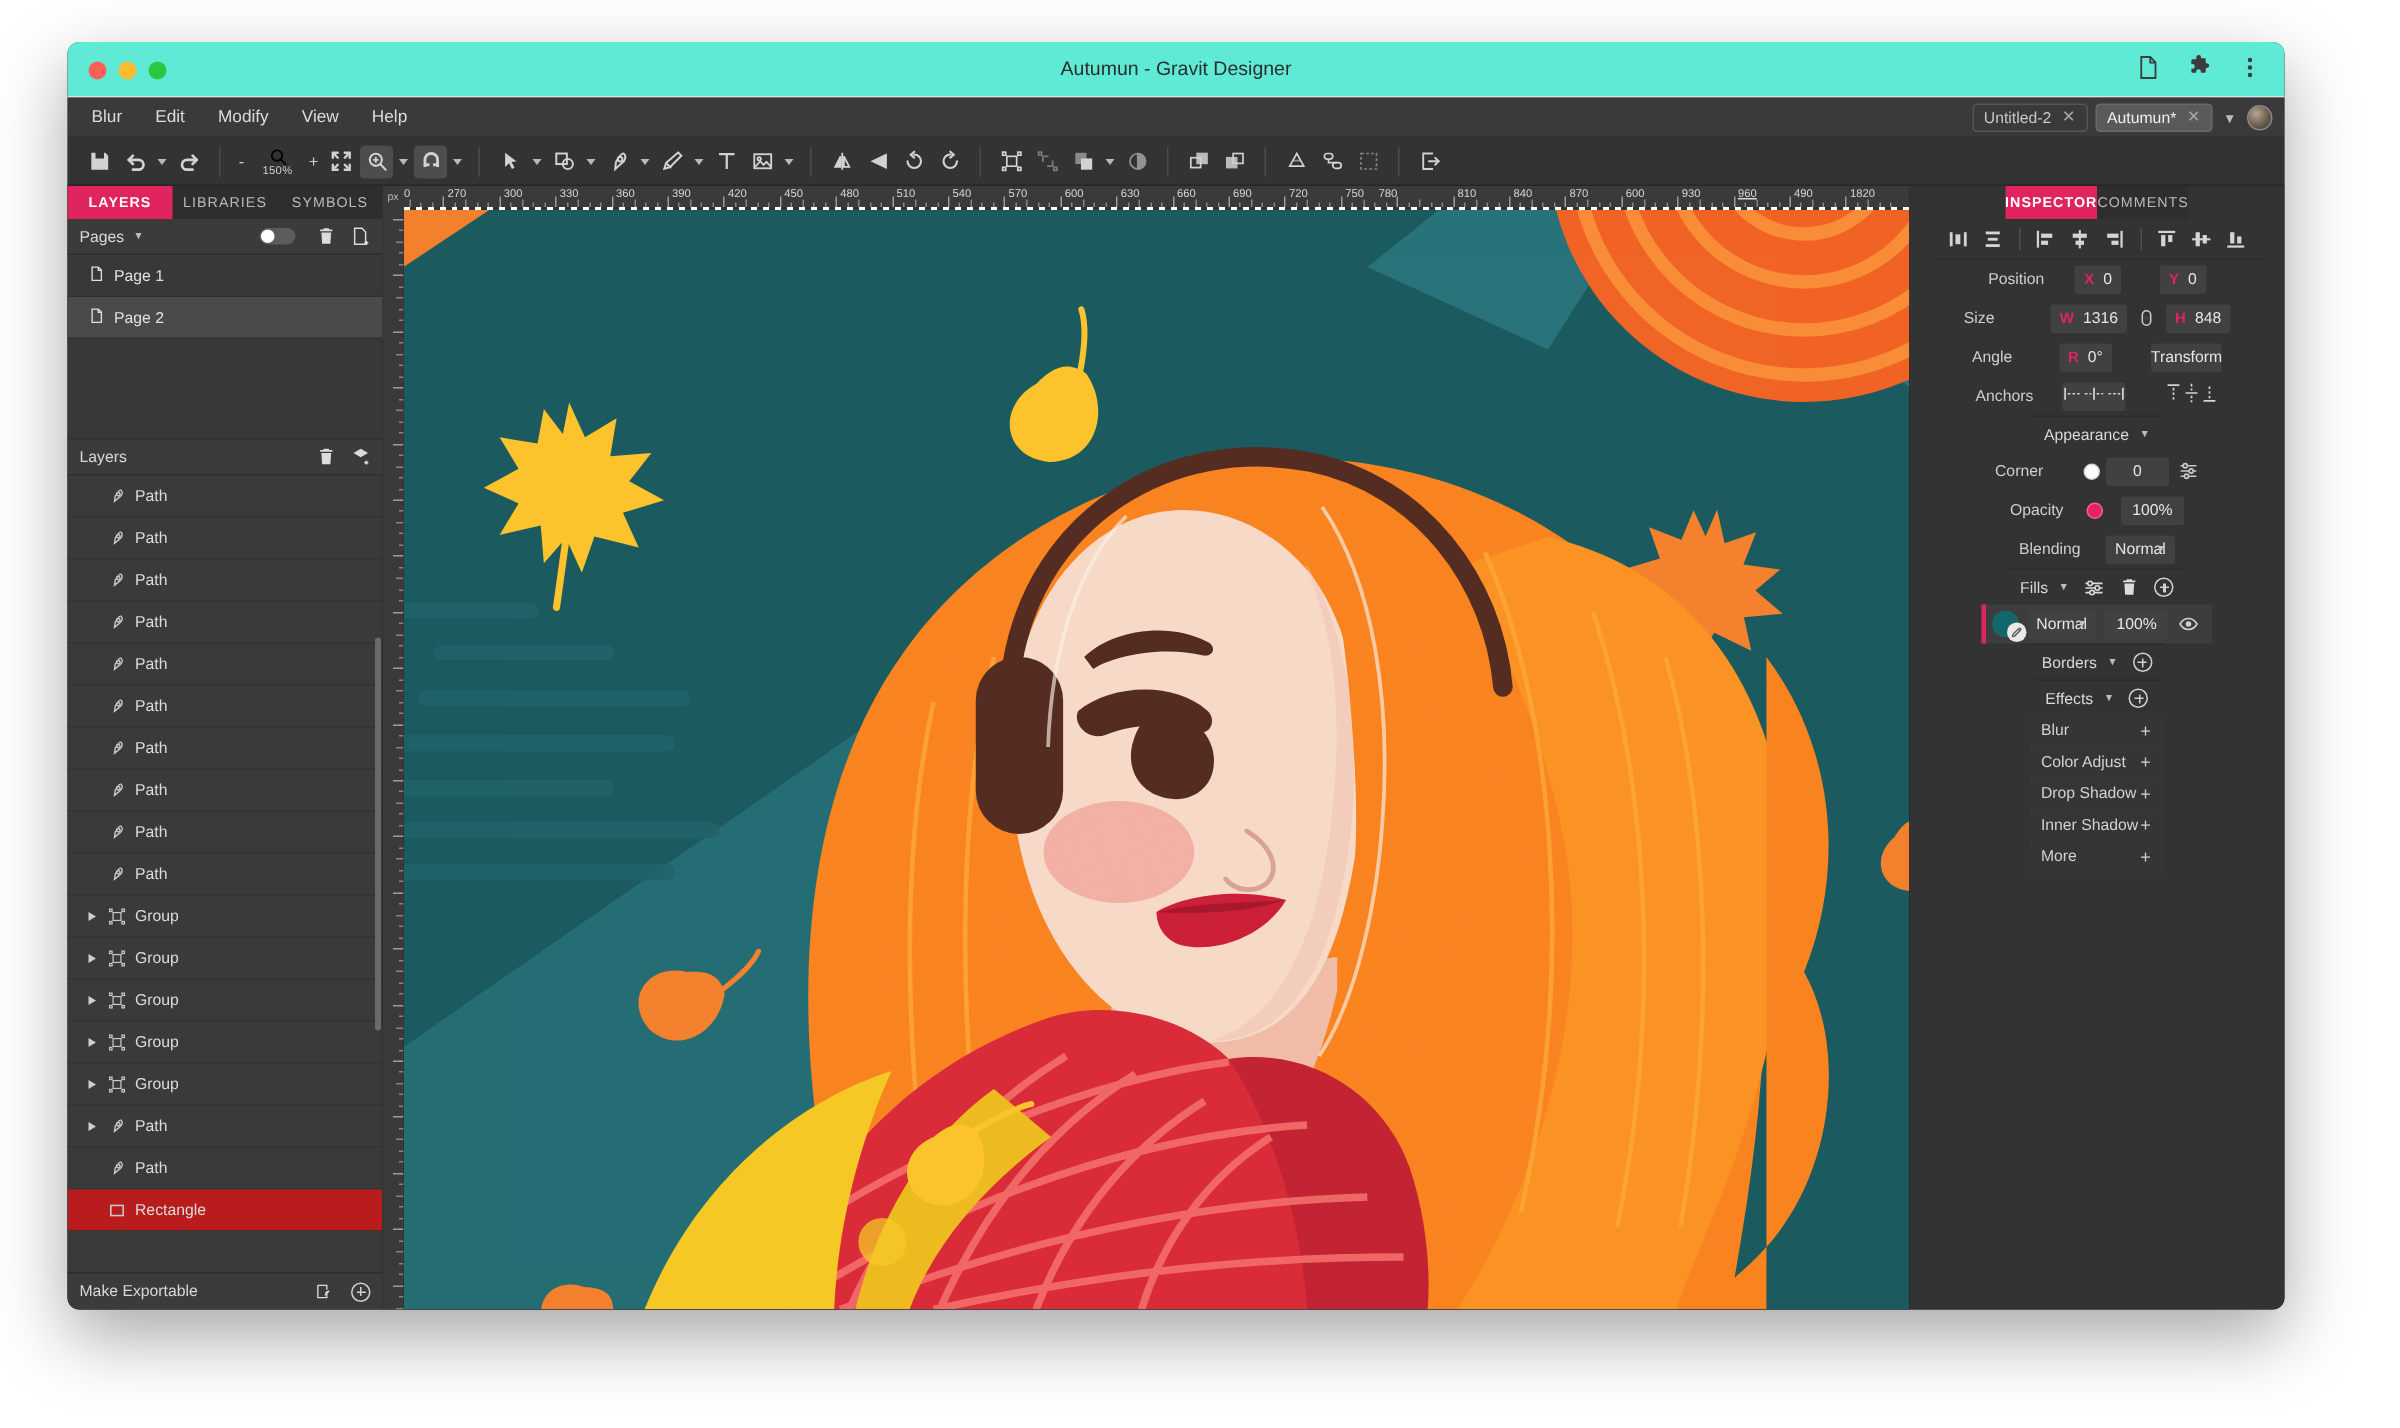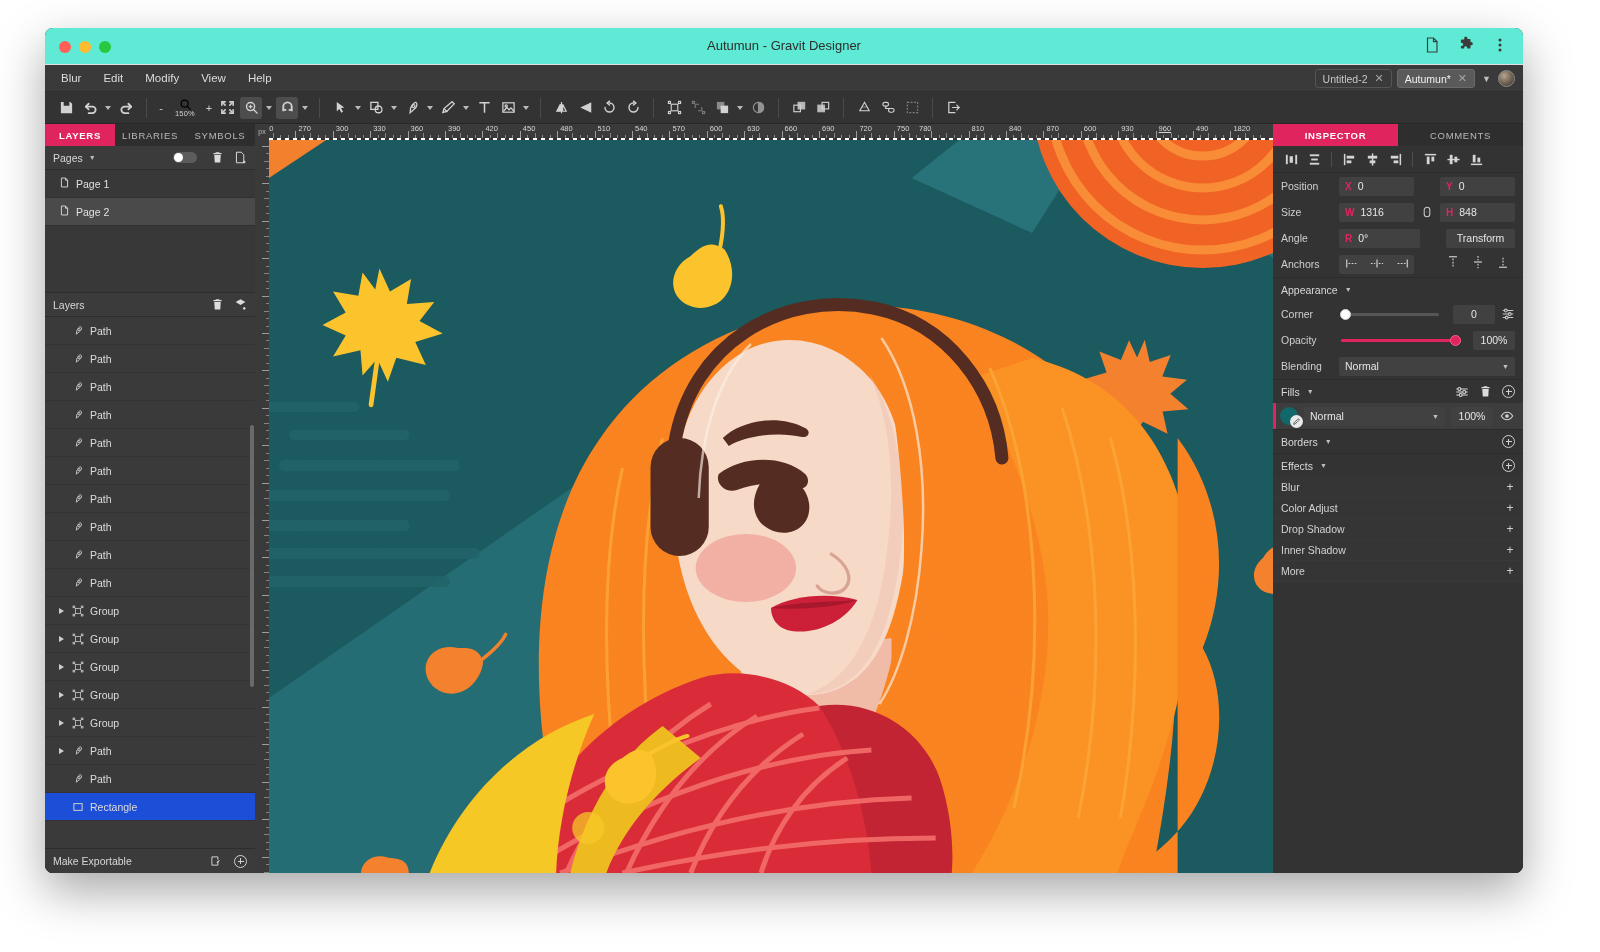--- a/index.html
+++ b/index.html
@@ -131,21 +131,21 @@
   .pages-empty { background: #383838; height: 67px; border-bottom: 1px solid #2d2d2d; }
   .layers-scroll {
     flex: 1; overflow: hidden; position: relative; background: #3a3a3a;
   }
   .layer-row {
     height: 28px; display: flex; align-items: center; gap: 6px;
     padding-left: 26px; font-size: 10.5px; color: #dcdcdc;
     border-bottom: 1px solid #333333;
     position: relative;
   }
-  .layer-row.selected { background: #1d4ed8; }
+  .layer-row.selected { background: #b91c1c; }
   .layer-row .disc {
     position: absolute; left: 14px; width: 0; height: 0;
     border-top: 3.4px solid transparent; border-bottom: 3.4px solid transparent;
     border-left: 5px solid #cfcfcf;
   }
   .layer-row .licon { width: 13px; height: 13px; color: #c9c9c9; display: flex; align-items: center; justify-content: center; }
   .lscroll-bar {
     position: absolute; right: 1px; top: 108px; width: 4px; height: 262px;
     background: #6a6a6a; border-radius: 2px;
   }
@@ -179,21 +179,21 @@
     position: absolute; left: 14px; top: 14px; right: 0; bottom: 0;
     overflow: hidden; background: #2b2b2b;
   }
   .artboard { position: absolute; left: 0; top: 0; width: 100%; height: 100%; }
   .marching {
     position: absolute; left: 0; top: 0; right: 0; height: 2px; z-index: 5;
     background: repeating-linear-gradient(90deg, #ffffff 0 4px, #333 4px 8px);
   }
 
   
-  .right-panel { width: 250px; background: #333333; display: flex; flex-direction: column; }
+  .right-panel { width: 250px; background: #333333; display: flex; flex-direction: column; align-items: center; }
   .insp-row {
     display: flex; align-items: center; height: 26px;
     padding: 0 8px; gap: 6px;
   }
   .insp-label { width: 52px; font-size: 10.5px; color: #cfcfcf; }
   .field {
     height: 19px; background: #414141; border-radius: 2px;
     display: flex; align-items: center; padding: 0 6px; gap: 6px;
     font-size: 10.5px; color: #e6e6e6; flex: 1;
   }

